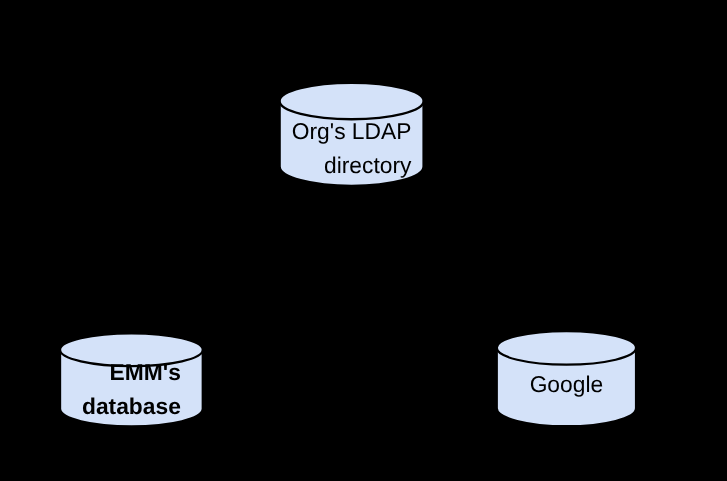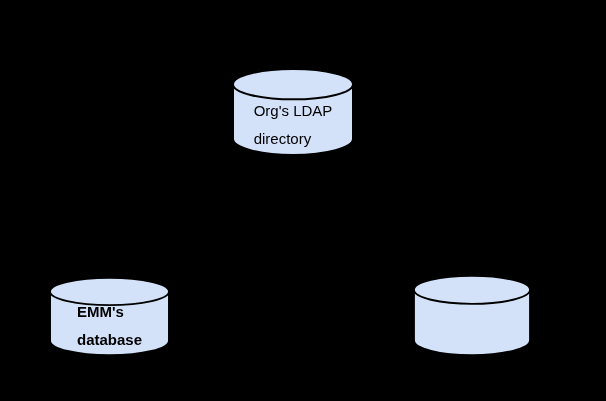--- a/index.html
+++ b/index.html
@@ -34,23 +34,23 @@
   }
   .label {
     position: absolute;
     left: 0;
     right: 0;
     top: 28px;
     bottom: 4px;
     display: flex;
     align-items: center;
     justify-content: center;
-    text-align: left;
+    text-align: right;
     white-space: pre-line;
-    font-size: 15px;
+    font-size: 19px;
     line-height: 28px;
     color: var(--label-text, #000000);
   }
   .node-ldap   { left: 231px; top: 67px;  width: 124px; height: 91px; }
   .node-emm    { left: 48px;  top: 276px; width: 123px; height: 82px; }
   .node-google { left: 412px; top: 274px; width: 120px; height: 84px; }
   .node-emm .label    { top: 24px; bottom: 6px; font-weight: bold; }
   .node-google .label { top: 24px; bottom: 12px; }
 </style>
 </head>
@@ -74,15 +74,16 @@
     </svg>
     <figcaption class="label">EMM's
 database</figcaption>
   </figure>
 
   <figure class="node node-google">
     <svg viewBox="0 0 124 90" preserveAspectRatio="none" aria-hidden="true">
       <path class="cyl-body" d="M2 17 L2 71 A60 16 0 0 0 122 71 L122 17 Z"></path>
       <ellipse class="cyl-top" cx="62" cy="17" rx="60" ry="15"></ellipse>
     </svg>
+    <figcaption class="label">Google</figcaption>
   </figure>
 
 </div>
 
 </body></html>

